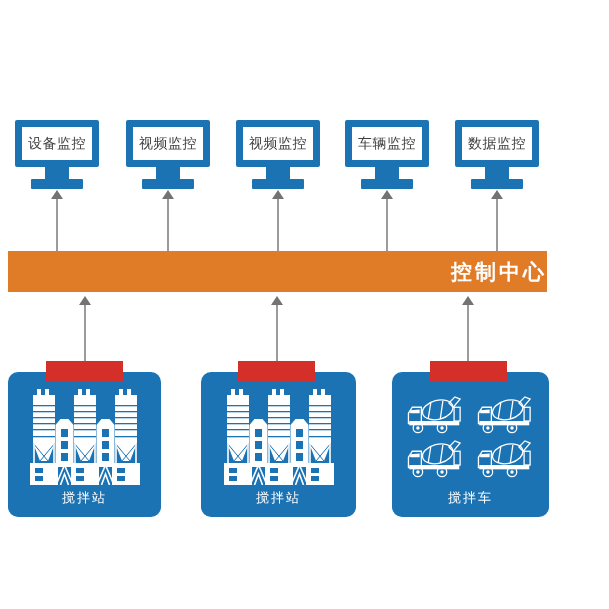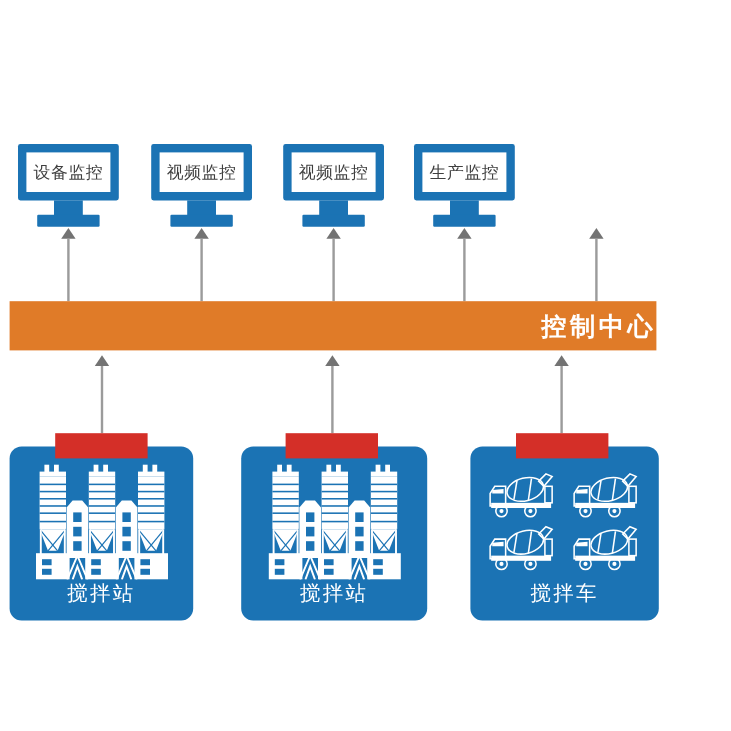--- a/index.html
+++ b/index.html
@@ -40,21 +40,21 @@
     color:#ffffff;font-size:21px;font-weight:bold;letter-spacing:3px;
   }
   
   .tab{position:absolute;top:341px;height:21px;width:77px;background:#d42f28;z-index:3;}
   .card{
     position:absolute;top:352px;height:145px;background:#1b73b4;border-radius:10px;z-index:2;
     display:flex;flex-direction:column;align-items:center;
   }
   .card .icon-wrap{flex:1;display:flex;align-items:center;justify-content:center;width:100%;padding-top:10px;box-sizing:border-box;}
   .card .card-label{
-    color:#ffffff;font-size:17px;letter-spacing:2px;padding-bottom:13px;line-height:1;
+    color:#ffffff;font-size:13px;letter-spacing:2px;padding-bottom:13px;line-height:1;
   }
   .truck-grid{display:grid;grid-template-columns:62px 62px;grid-template-rows:40px 40px;gap:4px 8px;}
   svg{display:block;}
 </style>
 </head>
 <body>
 
 <div class="canvas">
 
   <svg width="0" height="0" style="position:absolute">
@@ -198,21 +198,29 @@
     <div class="frame"></div>
     <div class="screen">
         <span>视频监控</span>
       </div>
     <div class="neck"></div>
     <div class="base"></div>
   </div>
   <div class="monitor" style="left:345px">
     <div class="frame"></div>
     <div class="screen">
-        <span>生产监控</span>
+        <span>车辆监控</span>
+      </div>
+    <div class="neck"></div>
+    <div class="base"></div>
+  </div>
+  <div class="monitor" style="left:455px">
+    <div class="frame"></div>
+    <div class="screen">
+        <span>数据监控</span>
       </div>
     <div class="neck"></div>
     <div class="base"></div>
   </div>
 
   <div class="arrow-up arrow-top" style="left:51px">
       <div class="head"></div>
       <div class="shaft"></div>
     </div>
   <div class="arrow-up arrow-top" style="left:162px">

